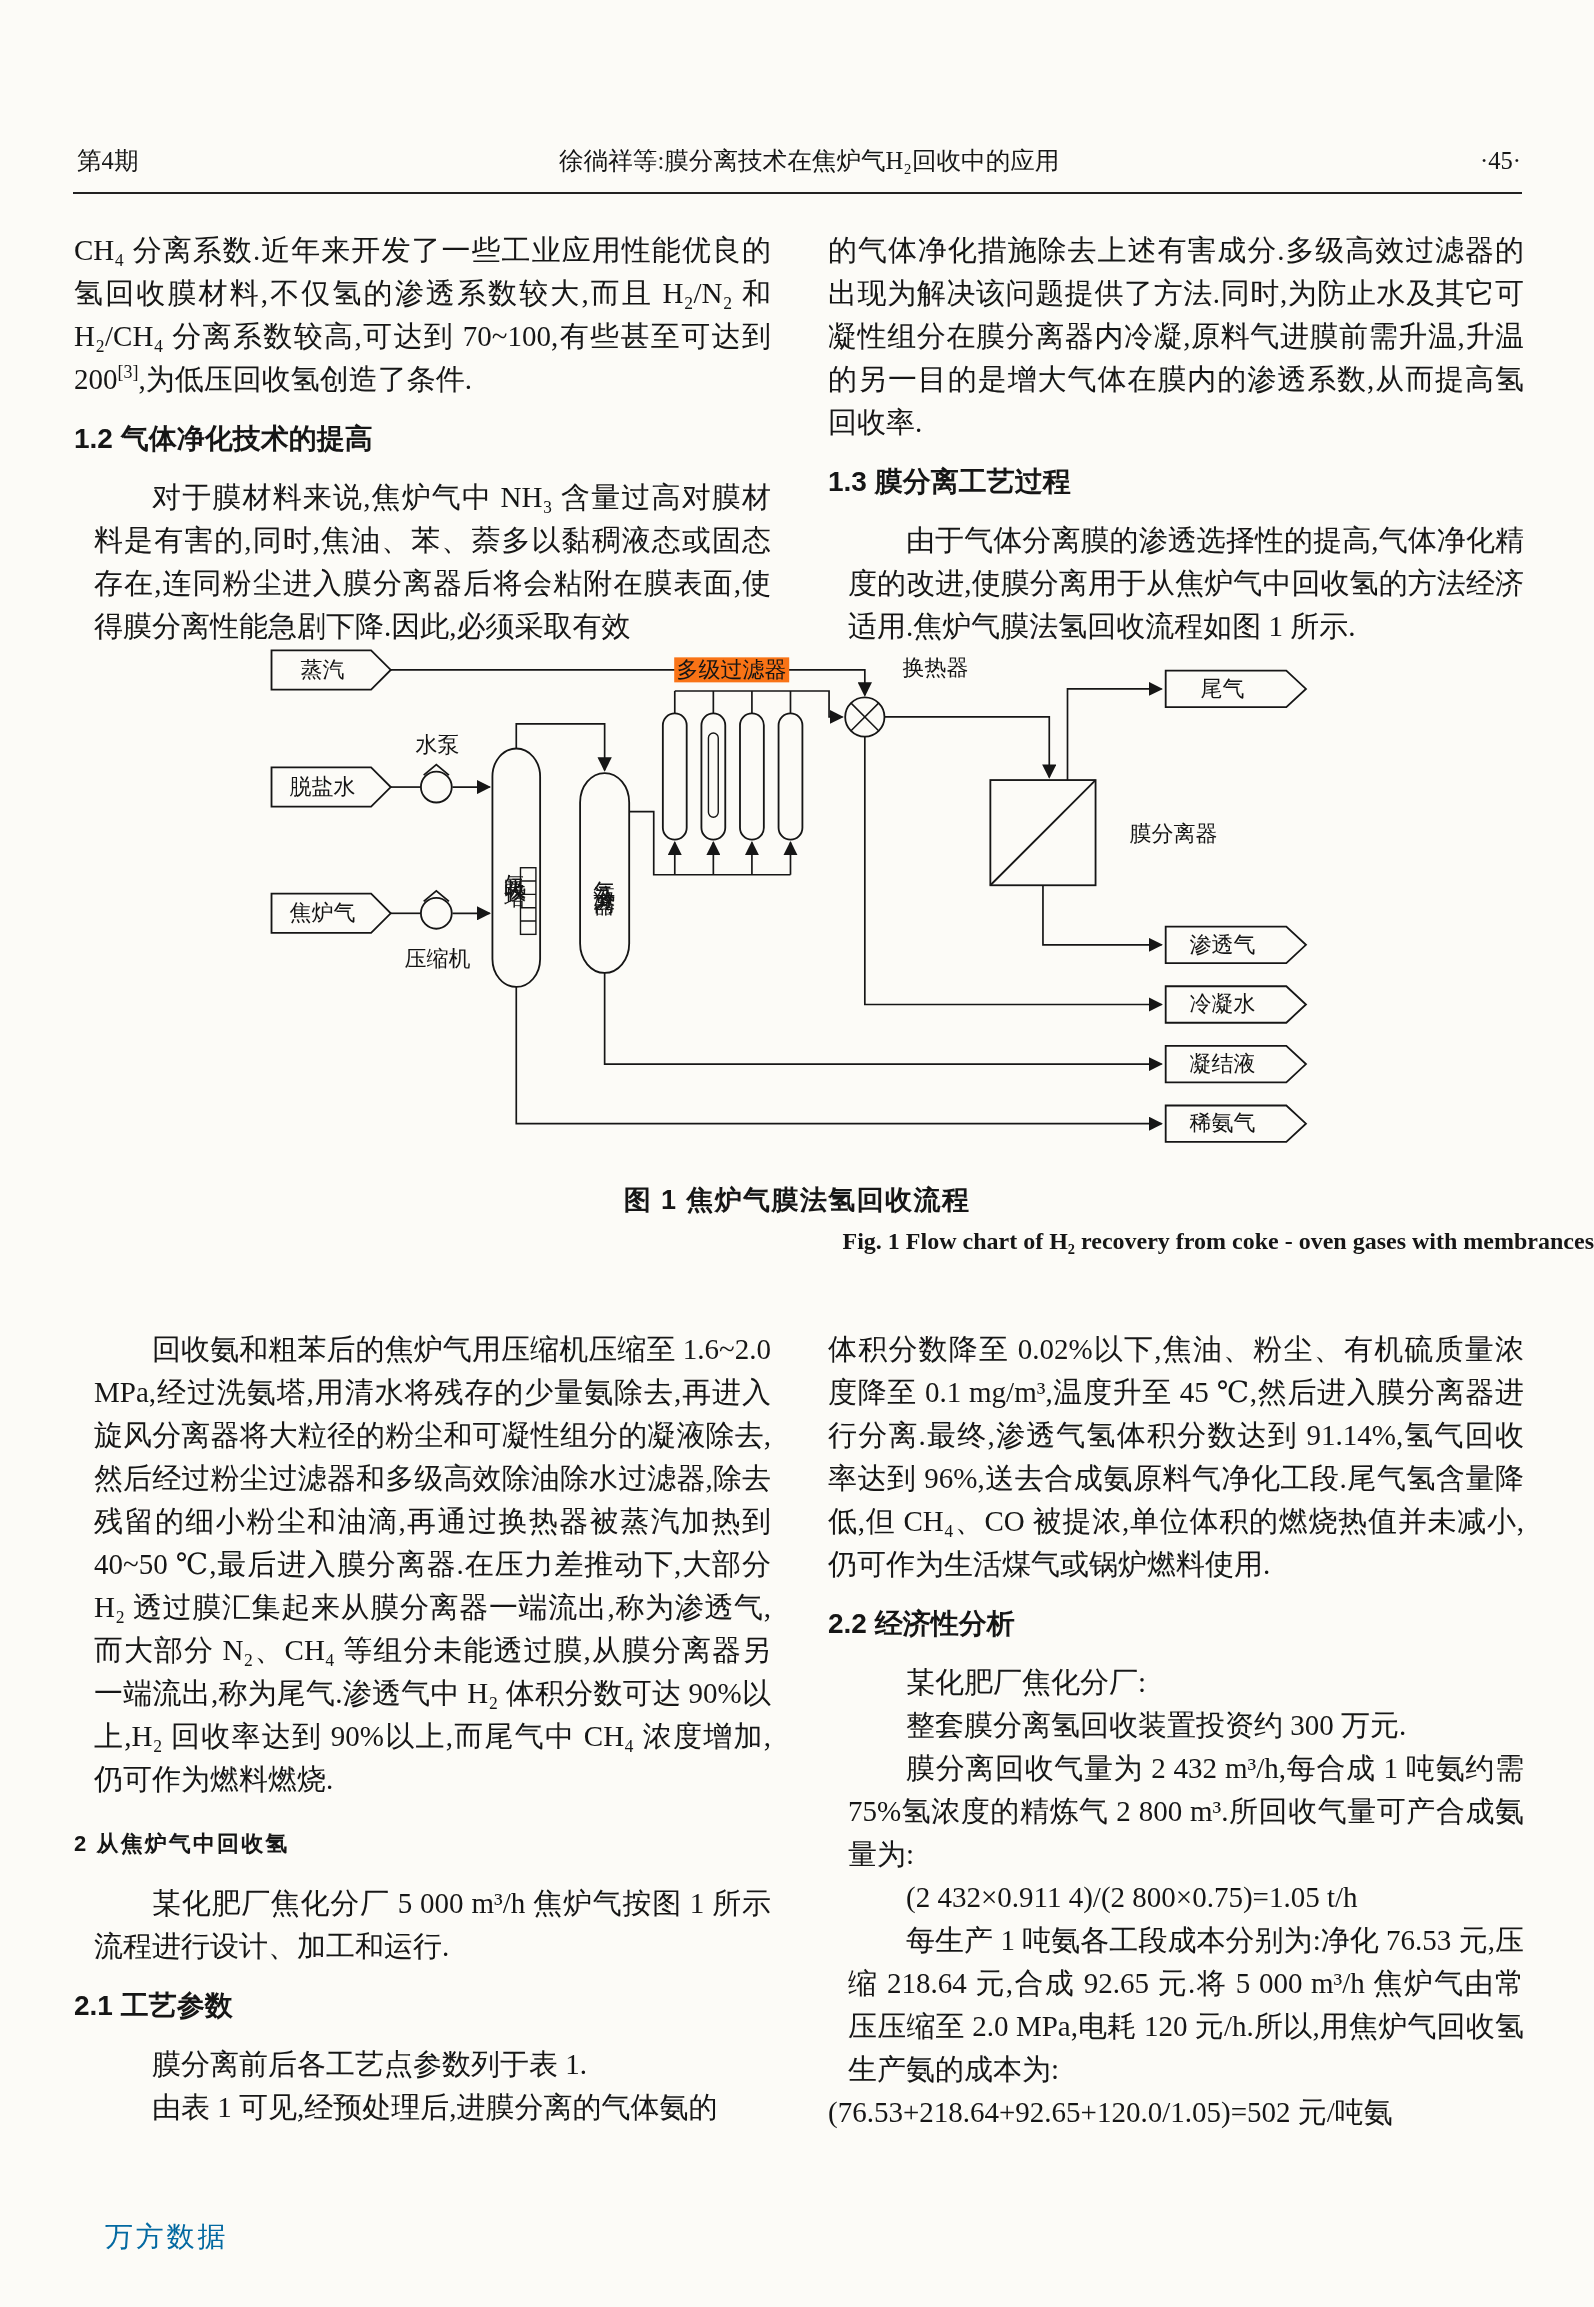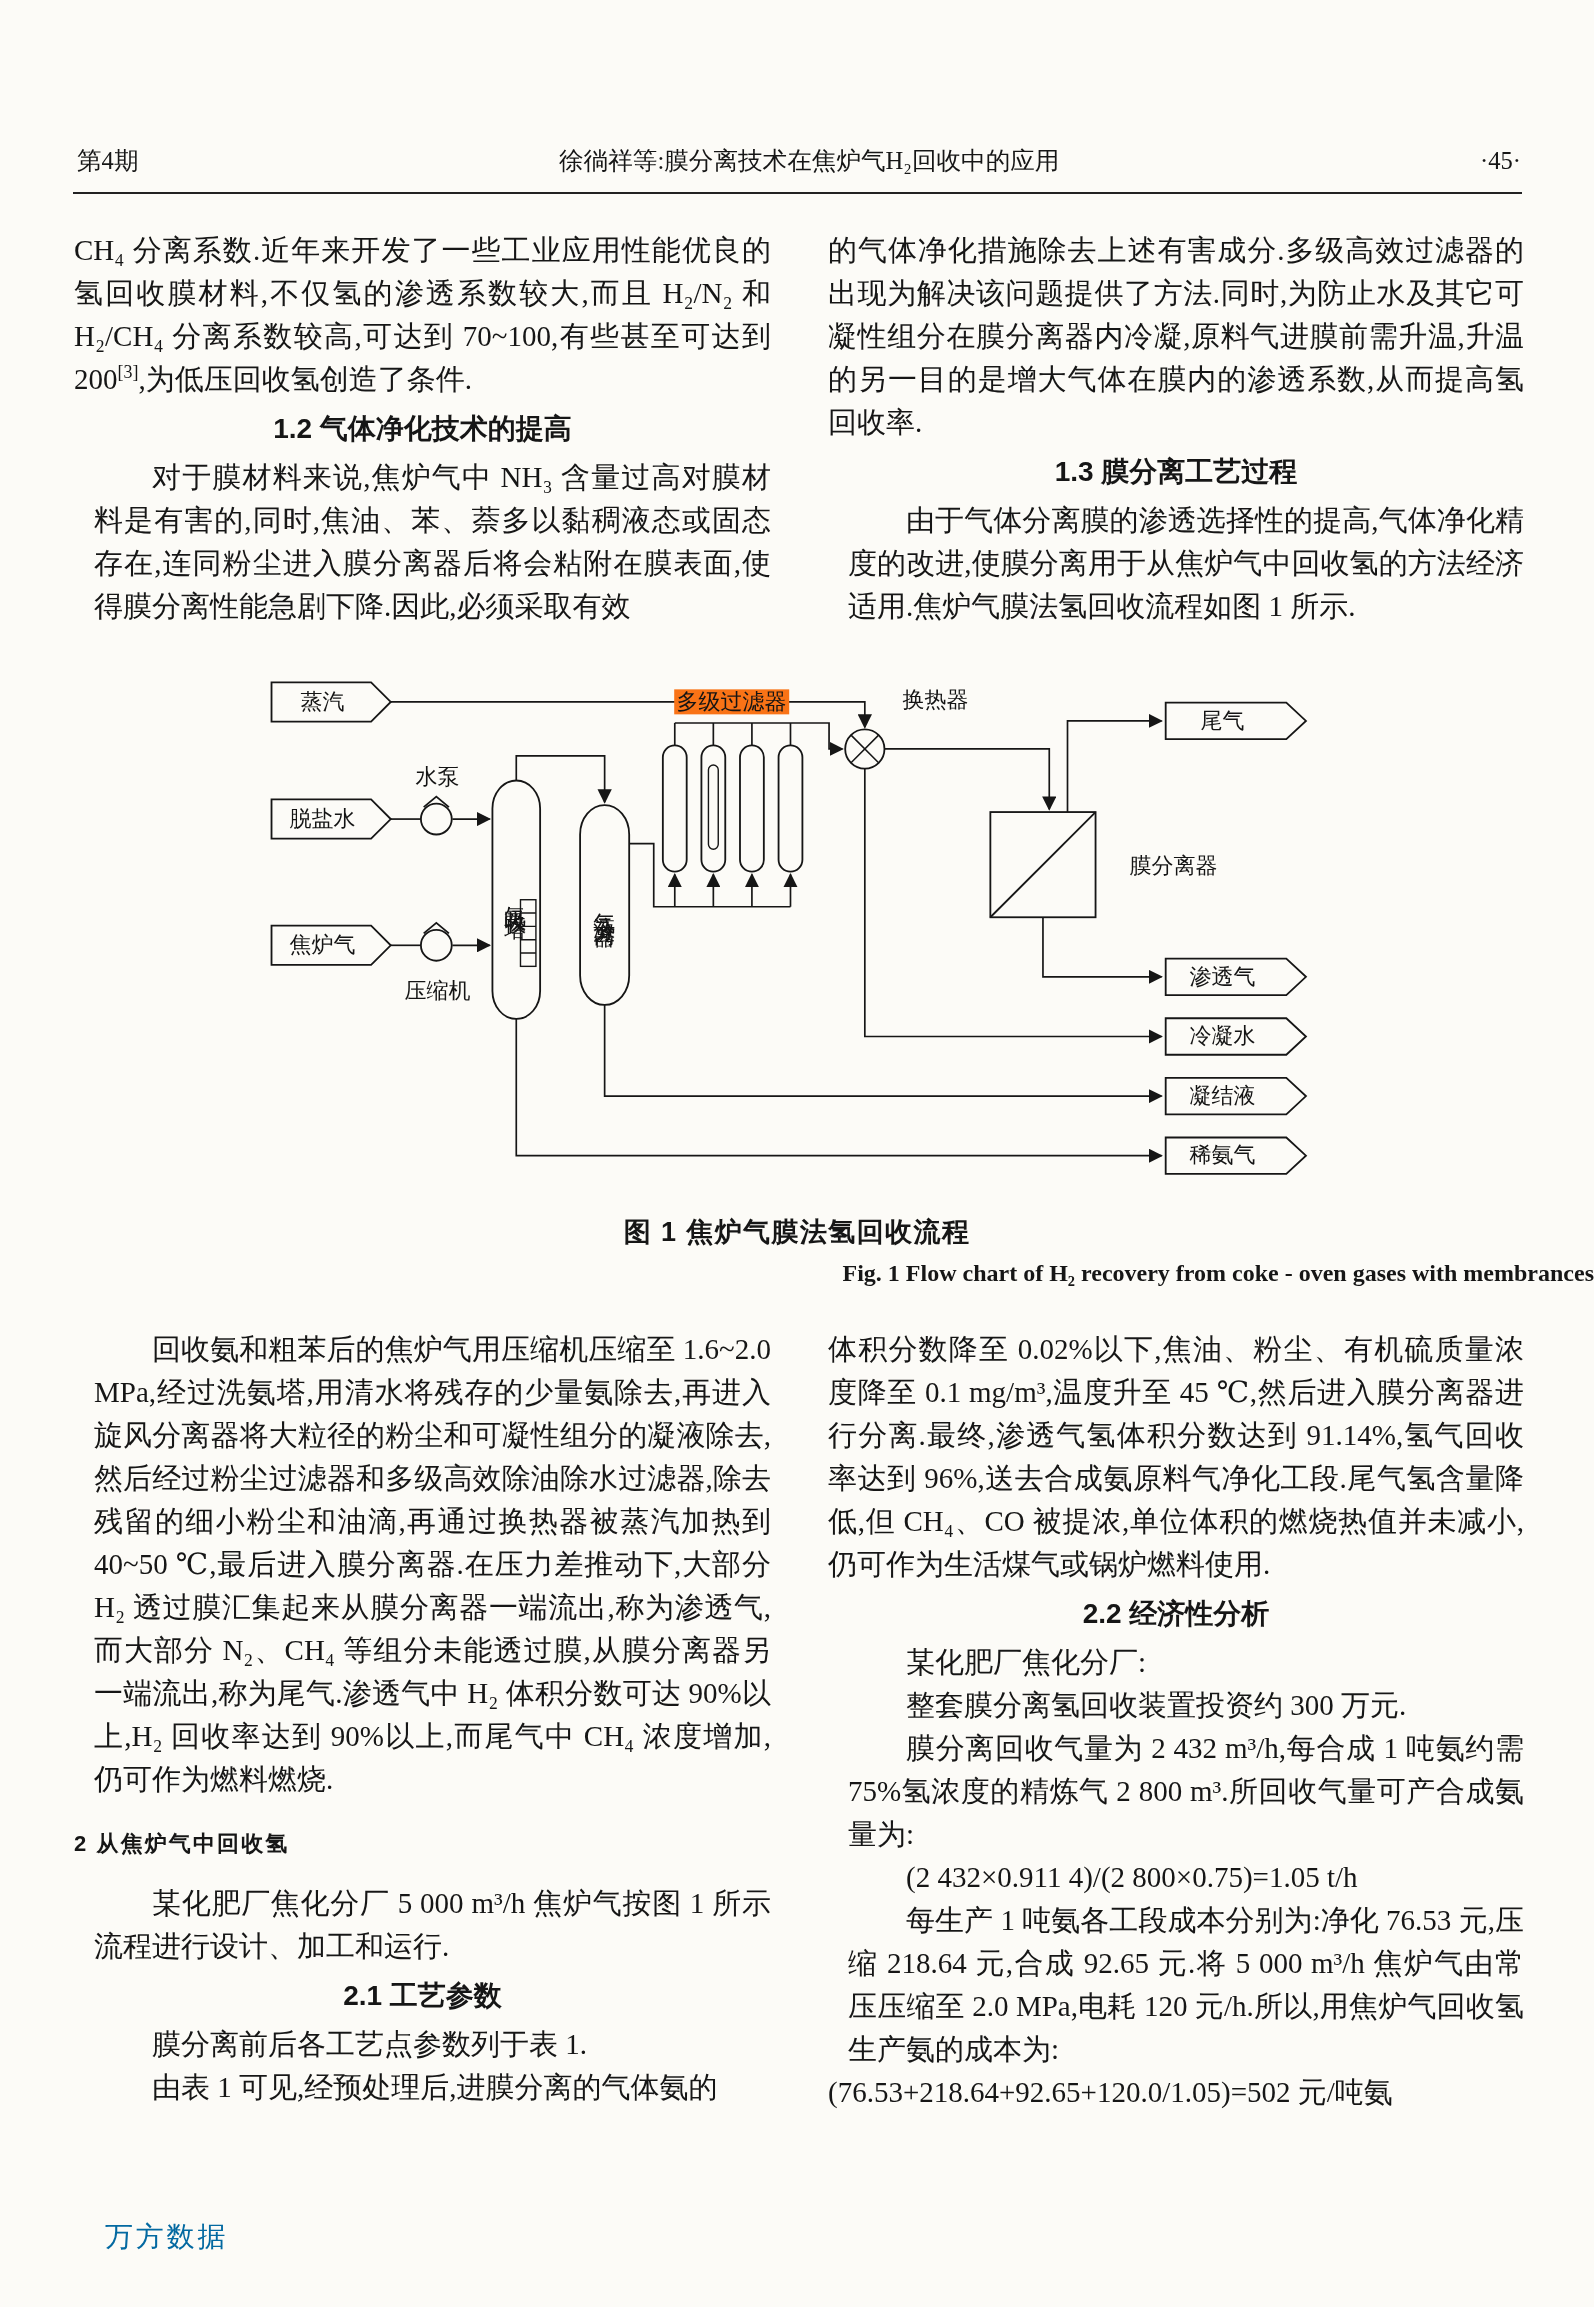--- a/index.html
+++ b/index.html
@@ -11,25 +11,25 @@
   .header-rule{position:absolute;top:192px;left:73px;width:1449px;height:2.1px;background:#222;}
 
   
   .col{position:absolute;font-size:29px;line-height:43px;text-align:justify;}
   .col-tl{top:229px;left:74px;width:697px;}
   .col-tr{top:229px;left:828px;width:696px;}
   .col-bl{top:1328px;left:74px;width:697px;}
   .col-br{top:1328px;left:828px;width:696px;}
   p.ind{text-indent:2em;margin-left:20px;}
   sup{font-size:0.62em;vertical-align:super;line-height:0;}
-  .subhead{font-family:"Liberation Sans","DejaVu Sans",sans-serif;font-size:28px;font-weight:bold;line-height:43px;margin:6px 0;text-align:center;}
+  .subhead{font-family:"Liberation Sans","DejaVu Sans",sans-serif;font-size:28px;font-weight:bold;line-height:43px;margin:16px 0;text-align:left;}
   .bighead{font-family:"Liberation Sans","DejaVu Sans",sans-serif;font-size:22px;font-weight:bold;line-height:49px;margin:18px 0 14px;letter-spacing:2.1px;text-align:left;}
 
   
-  .fig{position:absolute;top:668px;left:0;width:1594px;}
+  .fig{position:absolute;top:636px;left:0;width:1594px;}
   .diagram{position:relative;margin:0 auto;width:1073px;height:542px;}
   .diagram svg{position:absolute;left:0;top:0;}
   .dlbl{position:absolute;transform:translate(-50%,-50%);font-size:22px;line-height:1.15;white-space:nowrap;color:#141414;}
   .dlbl.bg{background:#f97316;padding:0 2.8px;}
   .dlbl.vert{writing-mode:vertical-rl;text-orientation:upright;letter-spacing:3.5px;}
   .cap-zh{margin-top:4px;text-align:center;font-family:"Liberation Sans","DejaVu Sans",sans-serif;font-size:27px;font-weight:bold;letter-spacing:1.4px;}
   .cap-en{margin-top:9.8px;text-align:right;font-size:24px;font-weight:bold;}
 
   .watermark{position:absolute;left:105px;top:2218px;font-size:28px;color:#0369a1;letter-spacing:2.8px;}
 </style>

